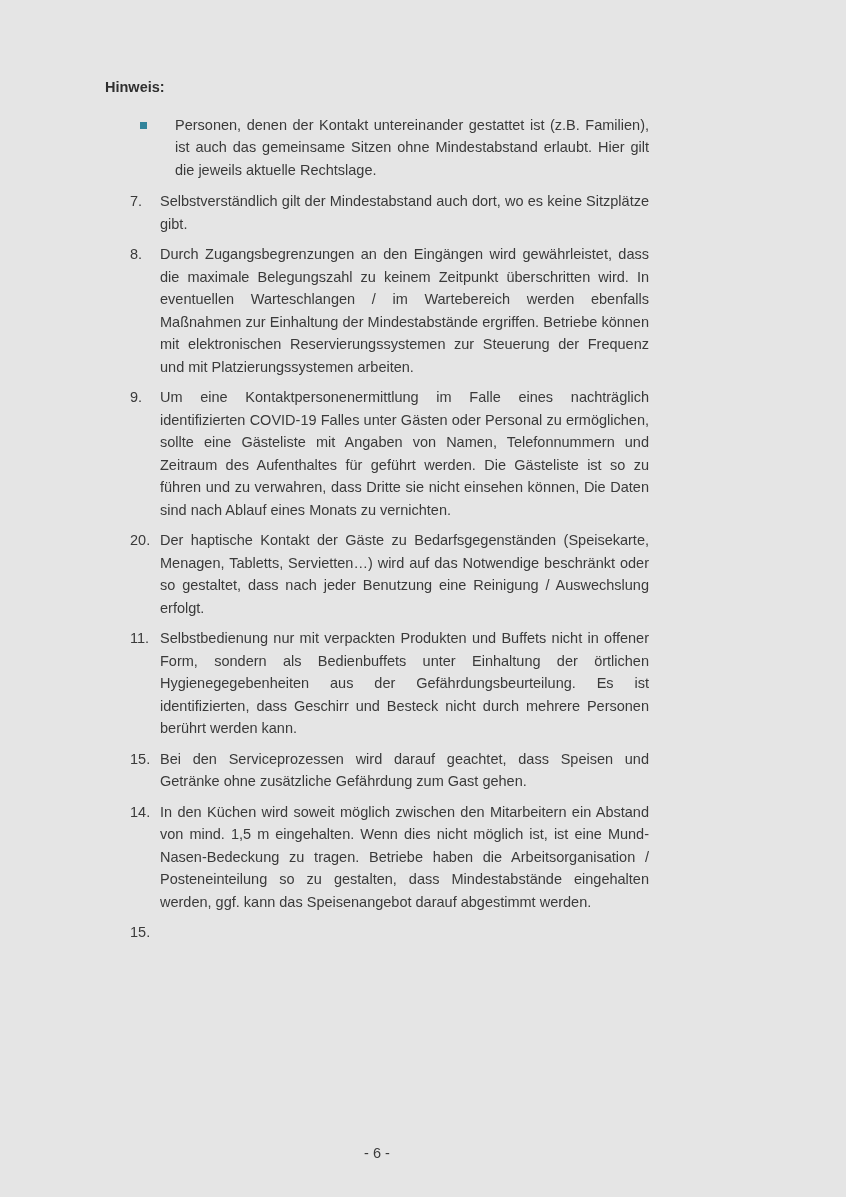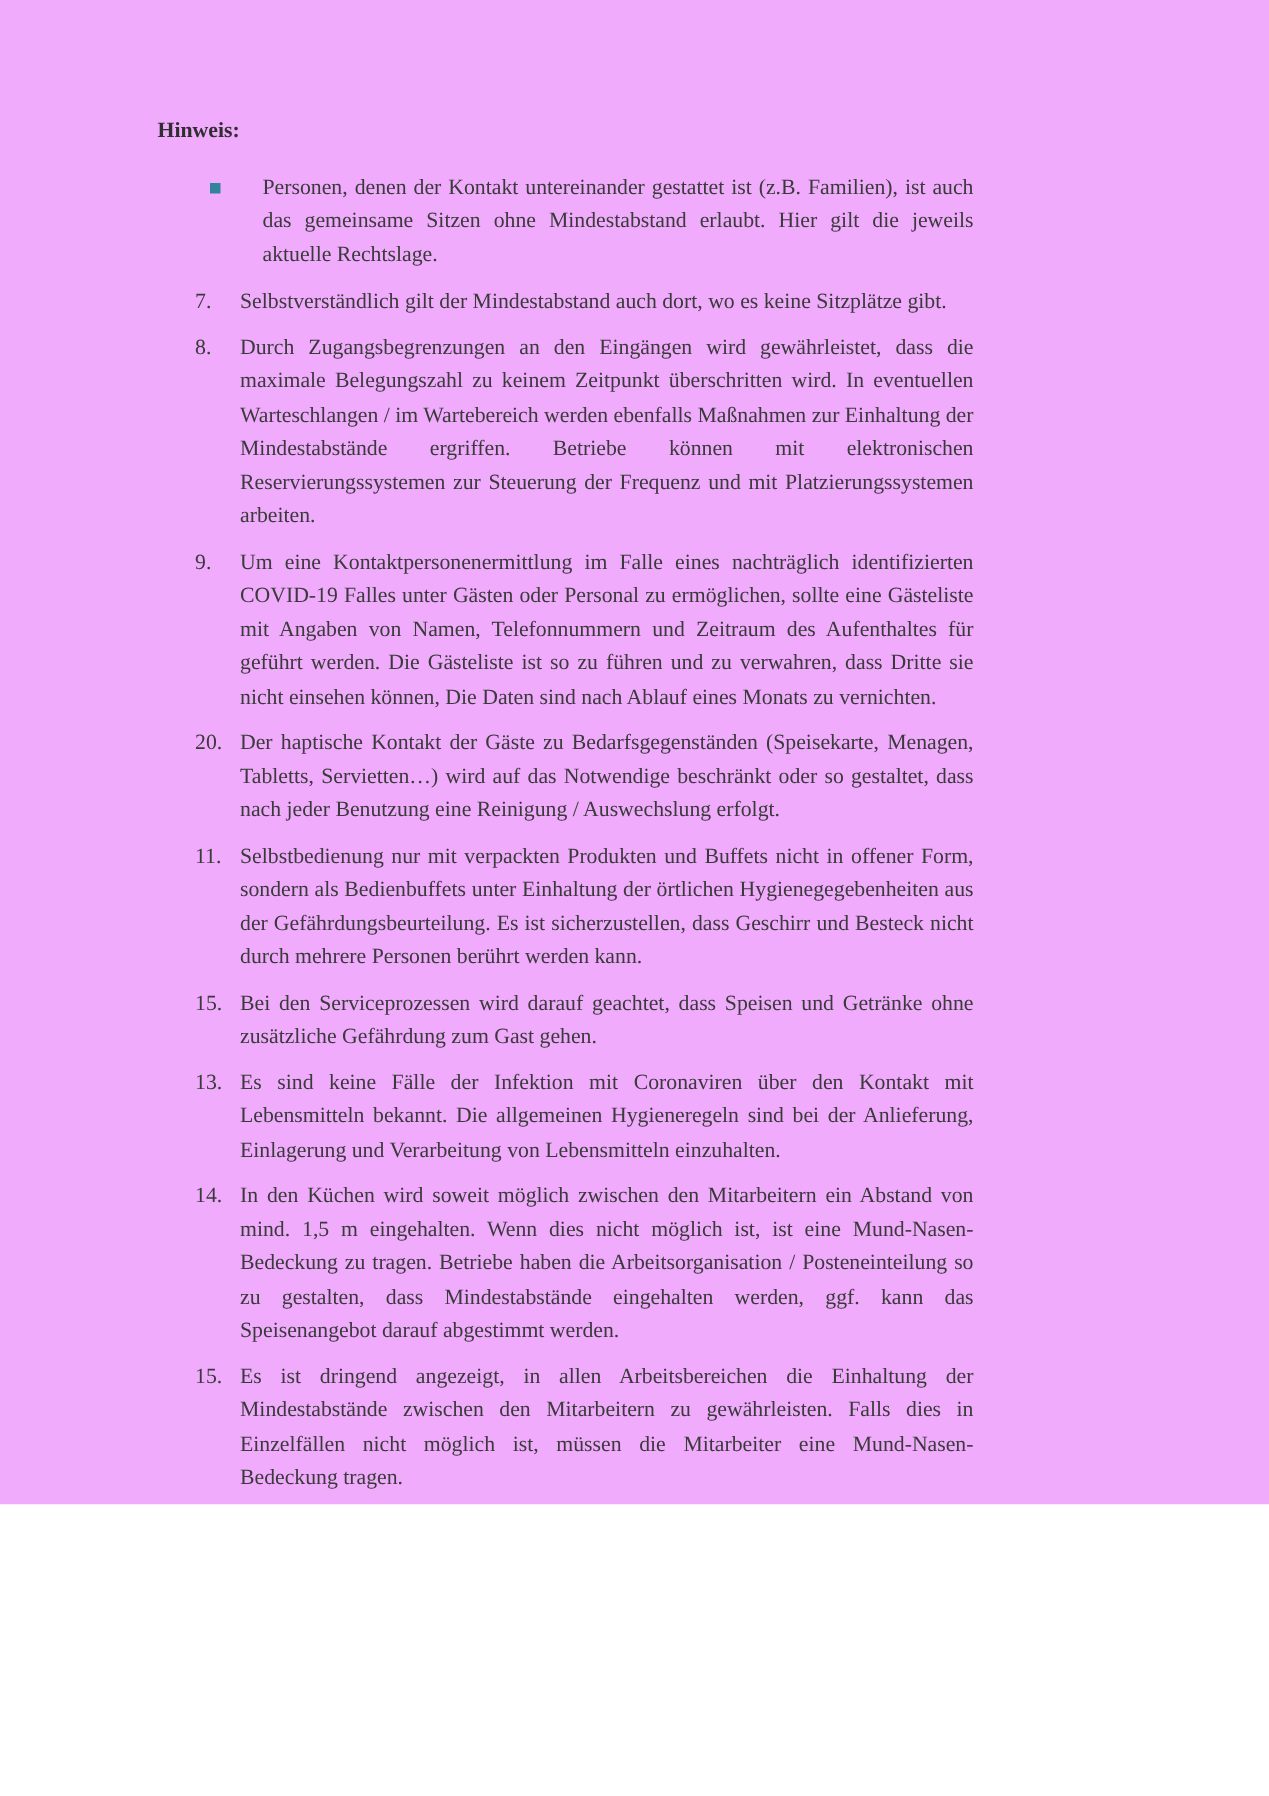--- a/index.html
+++ b/index.html
@@ -4,23 +4,23 @@
 <style>
   * { margin: 0; padding: 0; box-sizing: border-box; }
 
   html, body {
     background: #ffffff;
   }
 
   .page {
     position: relative;
     width: 846px;
-    height: 1003px;
-    background: #f0abfc;
-    font-family: Liberation Serif, serif;
+    height: 1197px;
+    background: #e5e5e5;
+    font-family: Liberation Sans, sans-serif;
     color: #3a3a3a;
     overflow: hidden;
   }
 
   .content {
     position: absolute;
     top: 76px;
     left: 105px;
     width: 544px;
     font-size: 14.5px;
@@ -108,41 +108,36 @@
         <span>Um eine Kontaktpersonenermittlung im Falle eines nachträglich identifizierten COVID-19 Falles unter Gästen oder Personal zu ermöglichen, sollte eine Gästeliste mit Angaben von Namen, Telefonnummern und Zeitraum des Aufenthaltes für geführt werden. Die Gästeliste ist so zu führen und zu verwahren, dass Dritte sie nicht einsehen können, Die Daten sind nach Ablauf eines Monats zu vernichten.</span>
       </div>
 
       <div class="numbered-item">
         <span class="item-number">20.</span>
         <span>Der haptische Kontakt der Gäste zu Bedarfsgegenständen (Speisekarte, Menagen, Tabletts, Servietten…) wird auf das Notwendige beschränkt oder so gestaltet, dass nach jeder Benutzung eine Reinigung / Auswechslung erfolgt.</span>
       </div>
 
       <div class="numbered-item">
         <span class="item-number">11.</span>
-        <span>Selbstbedienung nur mit verpackten Produkten und Buffets nicht in offener Form, sondern als Bedienbuffets unter Einhaltung der örtlichen Hygienegegebenheiten aus der Gefährdungsbeurteilung. Es ist sicherzustellen, dass Geschirr und Besteck nicht durch mehrere Personen berührt werden kann.</span>
+        <span>Selbstbedienung nur mit verpackten Produkten und Buffets nicht in offener Form, sondern als Bedienbuffets unter Einhaltung der örtlichen Hygienegegebenheiten aus der Gefährdungsbeurteilung. Es ist identifizierten, dass Geschirr und Besteck nicht durch mehrere Personen berührt werden kann.</span>
       </div>
 
       <div class="numbered-item">
         <span class="item-number">15.</span>
         <span>Bei den Serviceprozessen wird darauf geachtet, dass Speisen und Getränke ohne zusätzliche Gefährdung zum Gast gehen.</span>
       </div>
 
-      <div class="numbered-item">
-        <span class="item-number">13.</span>
-        <span>Es sind keine Fälle der Infektion mit Coronaviren über den Kontakt mit Lebensmitteln bekannt. Die allgemeinen Hygieneregeln sind bei der Anlieferung, Einlagerung und Verarbeitung von Lebensmitteln einzuhalten.</span>
-      </div>
 
       <div class="numbered-item">
         <span class="item-number">14.</span>
         <span>In den Küchen wird soweit möglich zwischen den Mitarbeitern ein Abstand von mind. 1,5 m eingehalten. Wenn dies nicht möglich ist, ist eine Mund-Nasen-Bedeckung zu tragen. Betriebe haben die Arbeitsorganisation / Posteneinteilung so zu gestalten, dass Mindestabstände eingehalten werden, ggf. kann das Speisenangebot darauf abgestimmt werden.</span>
       </div>
 
       <div class="numbered-item">
         <span class="item-number">15.</span>
-        <span>Es ist dringend angezeigt, in allen Arbeitsbereichen die Einhaltung der Mindestabstände zwischen den Mitarbeitern zu gewährleisten. Falls dies in Einzelfällen nicht möglich ist, müssen die Mitarbeiter eine Mund-Nasen-Bedeckung tragen.</span>
       </div>
 
 
     </div>
   </div>
 
   <div class="page-footer">- 6 -</div>
 </div>
 
 </body></html>

